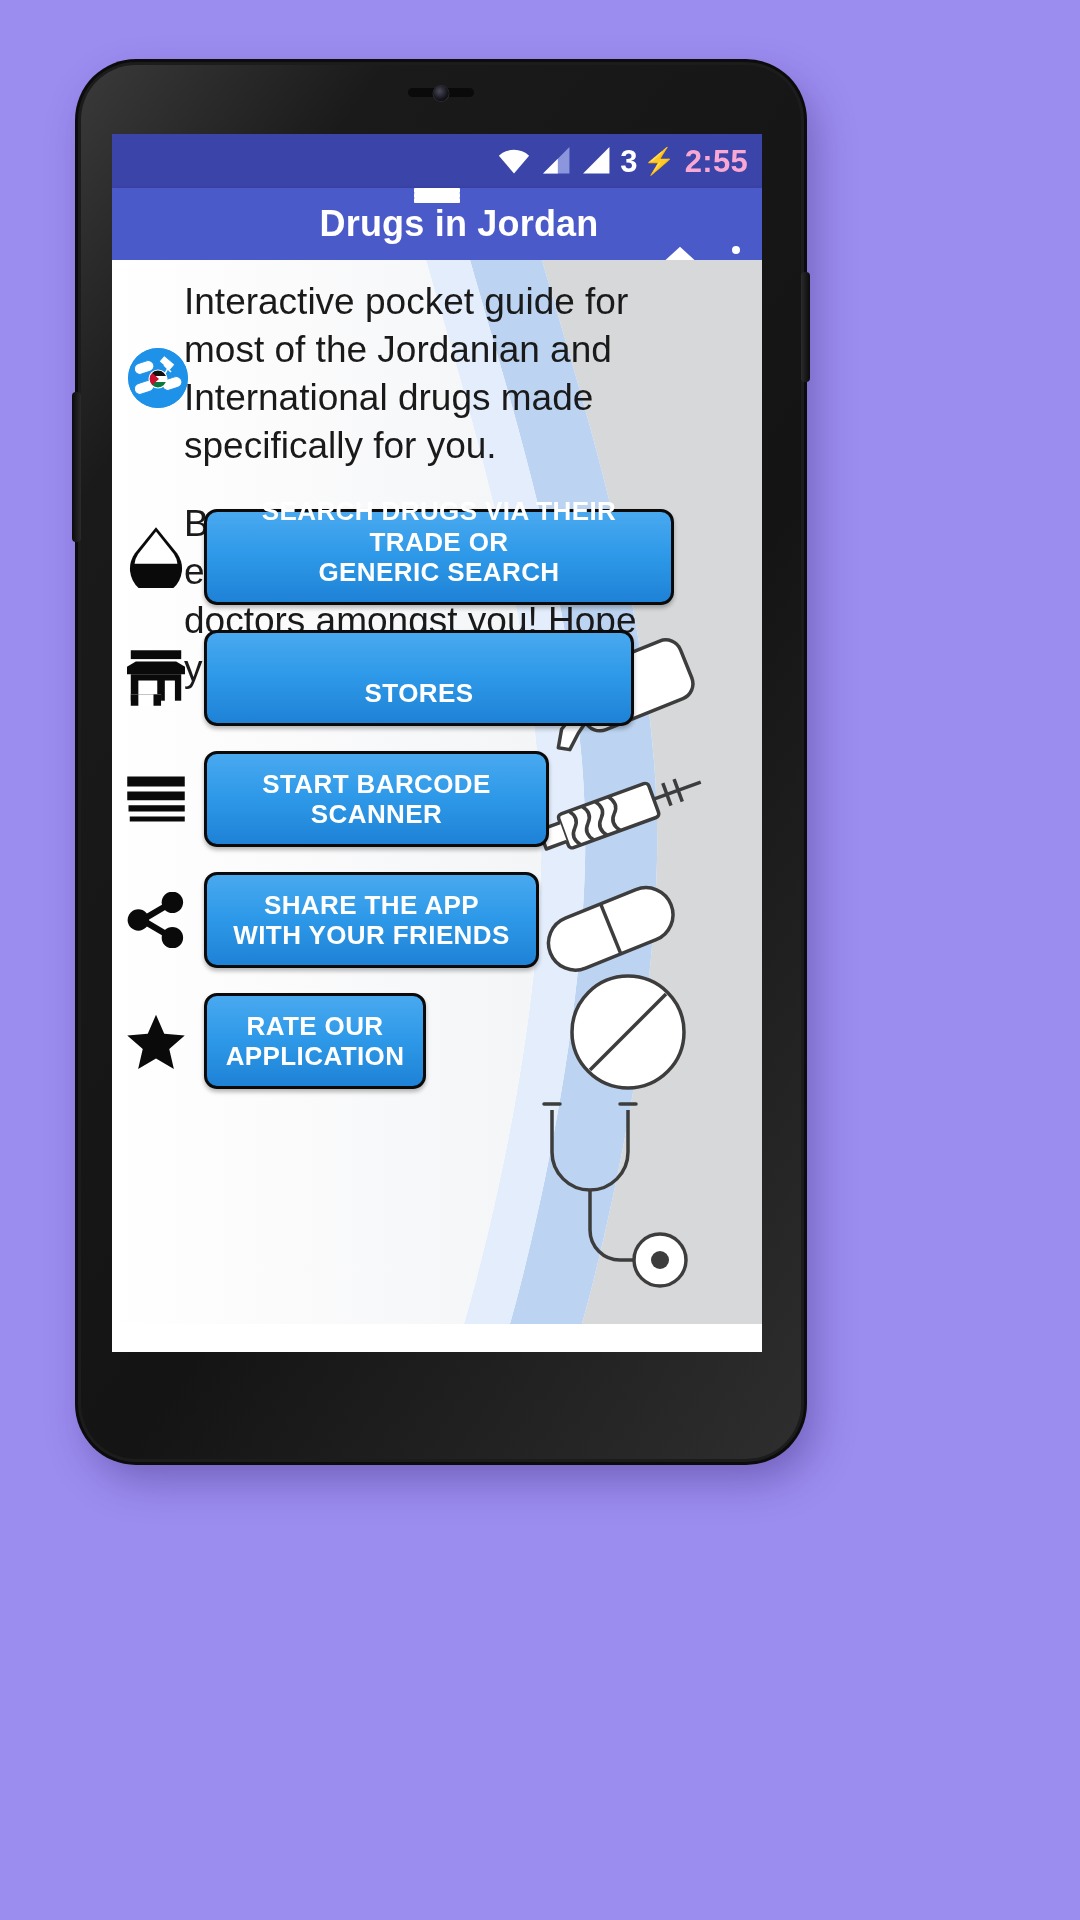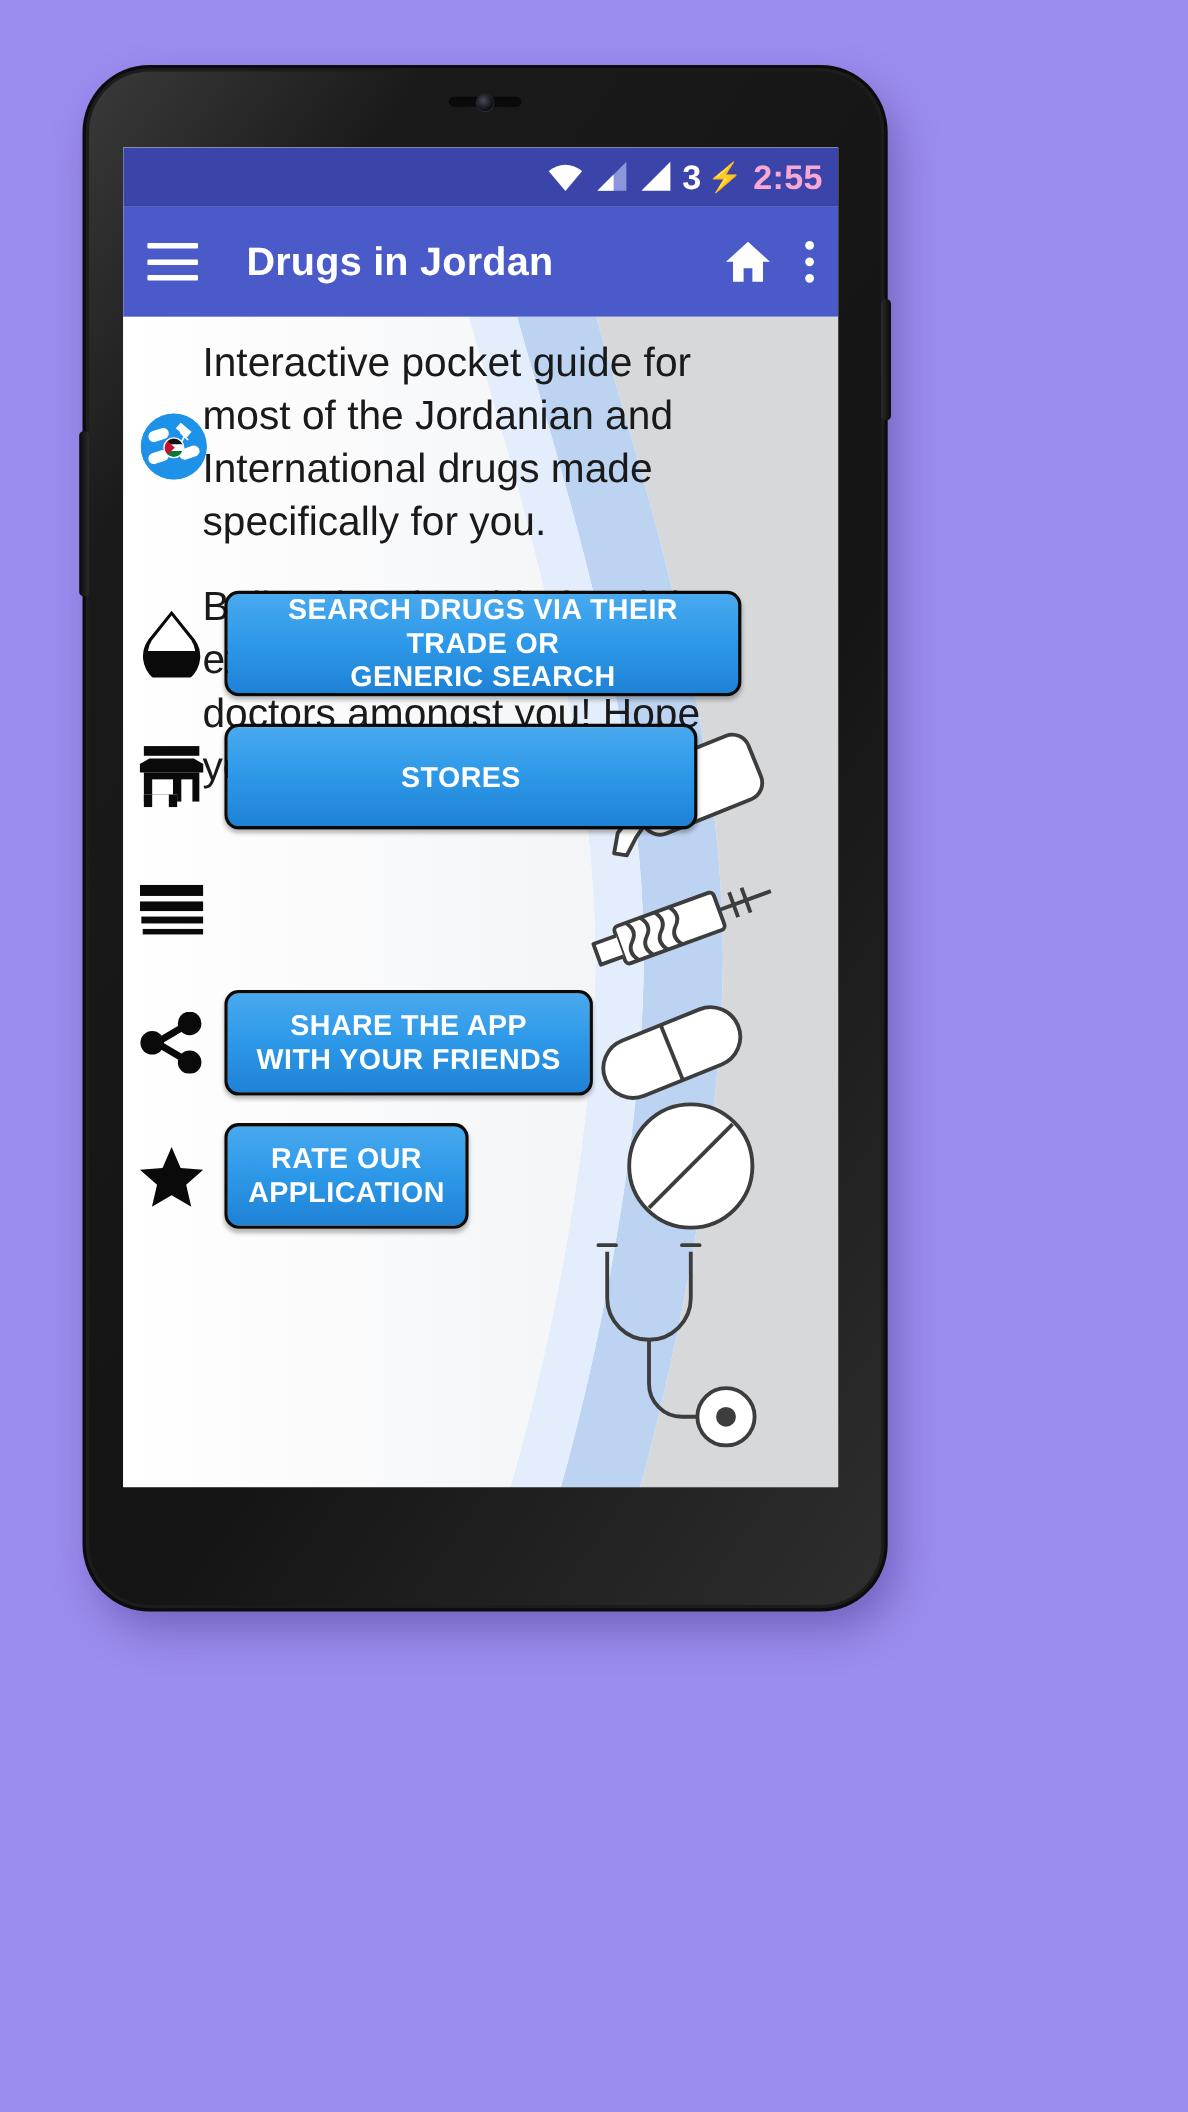--- a/index.html
+++ b/index.html
@@ -59,23 +59,24 @@
     color:#f9a8d4; font-size:31px; font-weight:700; letter-spacing:.3px;
     line-height:1;
   }
   #battery-level{
     color:#fff; font-size:31px; font-weight:700; line-height:1;
   }
   #charging-bolt{ color:#fff; font-size:26px; line-height:1; margin-left:-3px; }
 
   
   #toolbar{
-    position:relative; height:100px; background:#4b5ac9;
+    position:relative; height:72px; background:#4b5ac9;
     display:flex; align-items:center; padding:0 22px;
     box-shadow:0 2px 5px rgba(0,0,0,.22);
+    flex-direction:column;
   }
   #menu-button{ width:46px; height:34px; display:flex; flex-direction:column;
      justify-content:space-between; cursor:pointer; }
   #menu-button i{ display:block; height:5px; background:#fff; border-radius:1px; }
   #toolbar-title{
     color:#fff; font-size:36px; font-weight:700; margin-left:44px;
     letter-spacing:.2px; white-space:nowrap;
   }
   #toolbar-actions{ margin-left:auto; display:flex; align-items:center; gap:30px; }
   #home-button{ cursor:pointer; }
@@ -118,21 +119,21 @@
   }
   .action-btn{
     position:relative;
     border:3px solid #0a0a0a;
     border-radius:13px;
     background:linear-gradient(180deg,#49a9ef 0%, #2f9ae9 45%, #1e82d6 100%);
     color:#fff; font-size:26px; font-weight:700; letter-spacing:.4px;
     text-align:center; line-height:1.18;
     padding:14px 10px; cursor:pointer;
     box-shadow:0 3px 4px rgba(0,0,0,.28);
-    display:flex; align-items:center; justify-content:center;
+    display:flex; align-items:flex-end; justify-content:center;
     height:96px;
   }
   .action-btn span{ display:block; }
 </style>
 </head>
 <body>
 
 <div id="phone-device">
 
   <div class="side-btn" id="volume-rocker"></div>
@@ -306,20 +307,26 @@
 
           <div class="action-row">
             <div class="action-icon">
               <svg width="58" height="50" viewBox="0 0 46 40">
                 <rect x="0" y="2" width="46" height="8" fill="#0a0a0a"></rect>
                 <rect x="0" y="14" width="46" height="7" fill="#0a0a0a"></rect>
                 <rect x="1" y="25" width="45" height="5" fill="#0a0a0a"></rect>
                 <rect x="2" y="34" width="44" height="4" fill="#0a0a0a"></rect>
               </svg>
             </div>
+            <div class="action-btn" style="width:345px">
+              <div>
+                <span>START BARCODE</span>
+                <span>SCANNER</span>
+              </div>
+            </div>
           </div>
 
           <div class="action-row">
             <div class="action-icon">
               <svg width="58" height="56" viewBox="0 0 46 44">
                 <line x1="12" y1="22" x2="34" y2="9" stroke="#0a0a0a" stroke-width="5"></line>
                 <line x1="12" y1="22" x2="34" y2="35" stroke="#0a0a0a" stroke-width="5"></line>
                 <circle cx="9" cy="22" r="8.5" fill="#0a0a0a"></circle>
                 <circle cx="36" cy="8" r="8.5" fill="#0a0a0a"></circle>
                 <circle cx="36" cy="36" r="8.5" fill="#0a0a0a"></circle>

